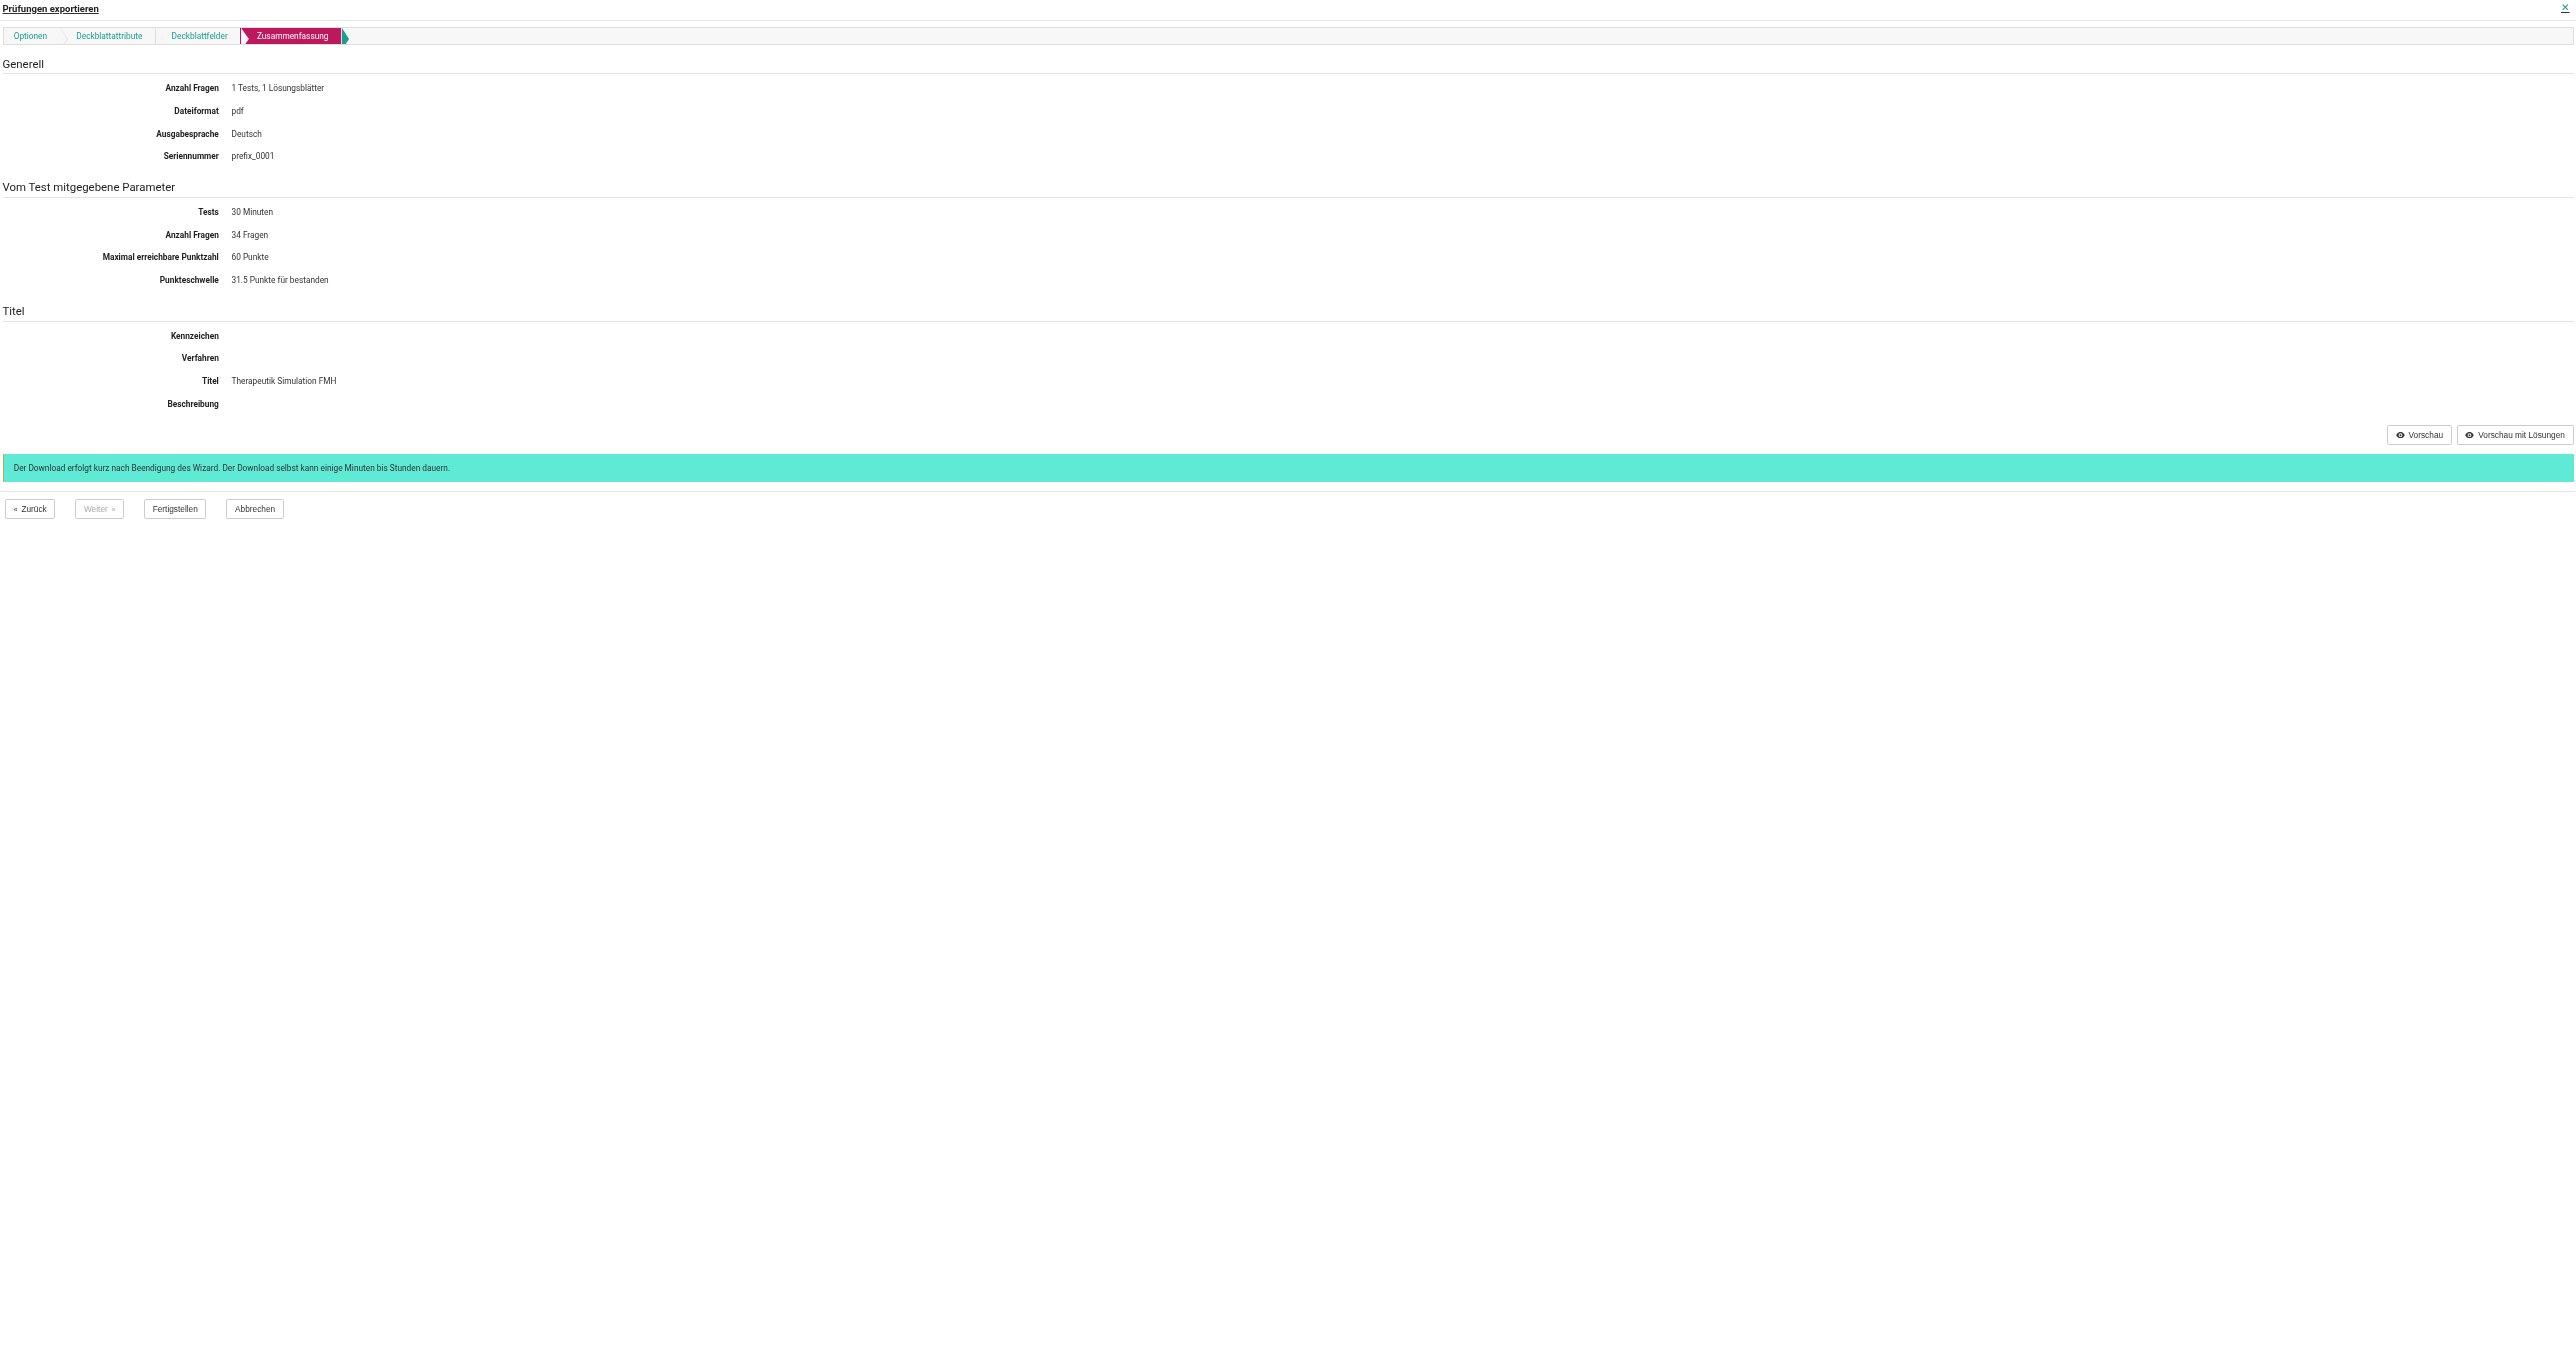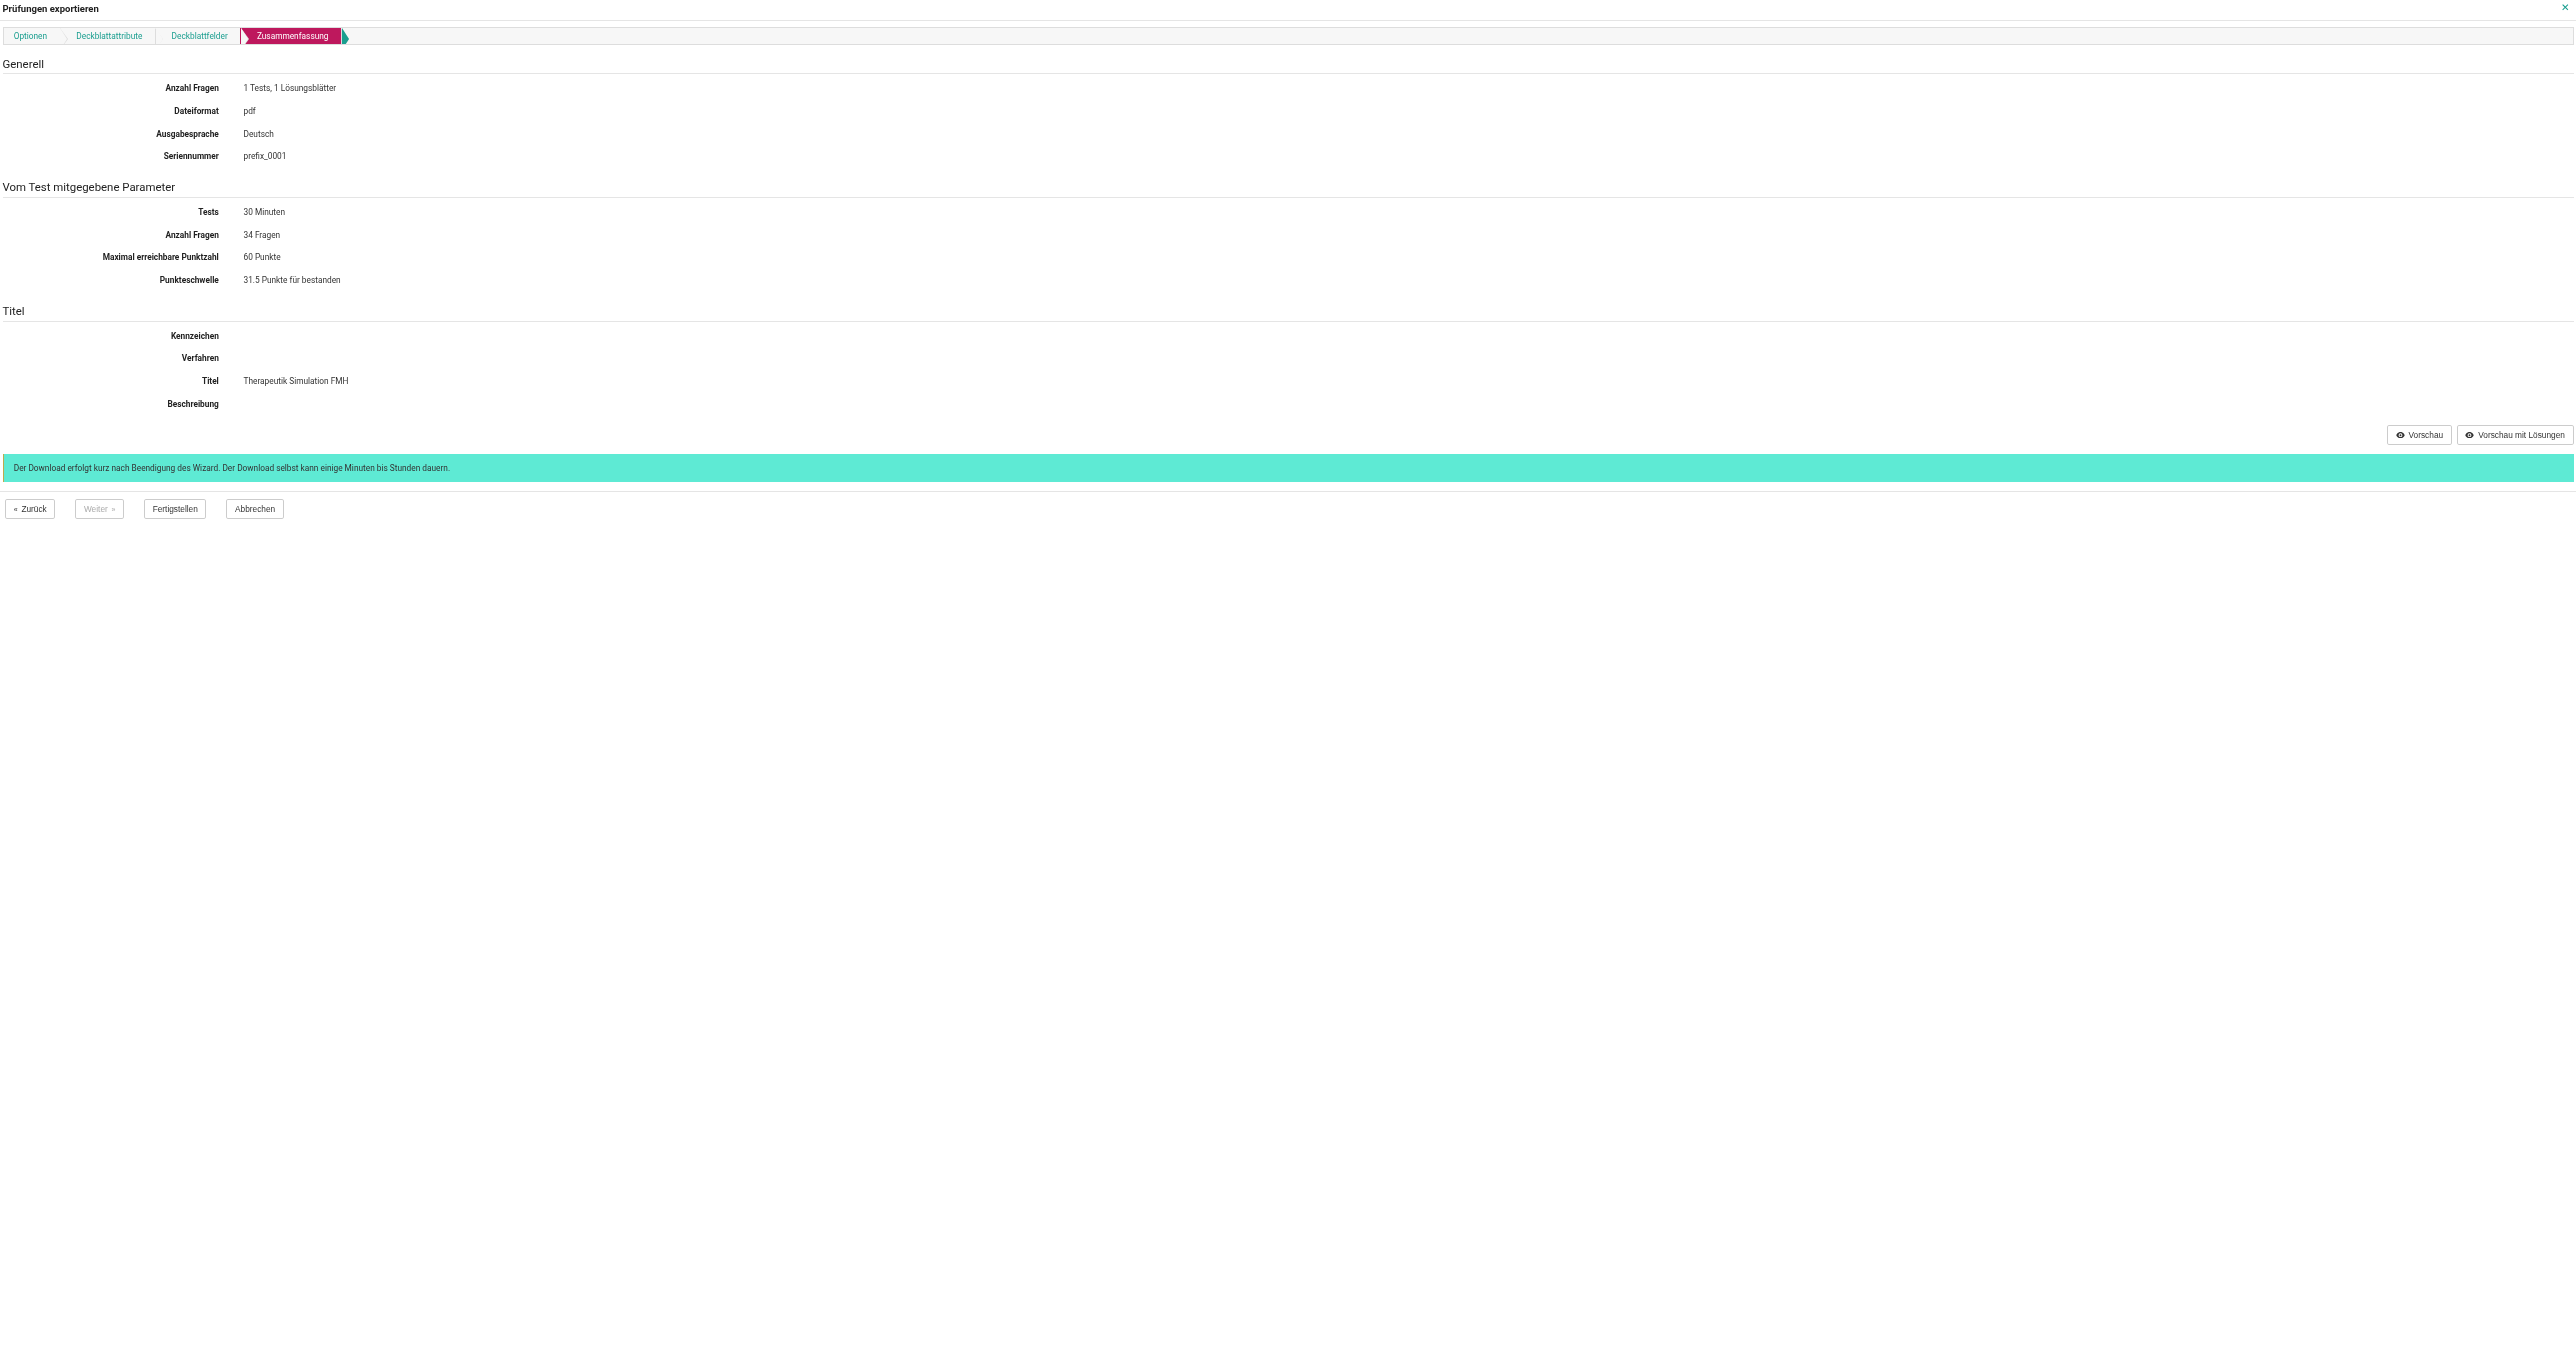--- a/index.html
+++ b/index.html
@@ -8,20 +8,21 @@
     font-size: 8.3px;
     color: #333;
     background: #fff;
   }
   .modal-header {
     padding: 2.5px 6.4px 6.4px 2.5px;
     border-bottom: 0.6px solid #e5e5e5;
     display: flex;
     justify-content: space-between;
     align-items: flex-start;
+    text-decoration: underline;
   }
   .modal-title {
     font-size: 9.5px;
     font-weight: 700;
     color: #222;
   }
   .close-icon {
     color: #1a9e8f;
     font-size: 10.2px;
     cursor: pointer;
@@ -88,21 +89,20 @@
     color: #222;
     padding: 6.4px 0 2.5px 0;
     border-bottom: 0.6px solid #e5e5e5;
     margin-bottom: 9px;
   }
   .form-group {
     display: flex;
     align-items: baseline;
     margin-bottom: 12.7px;
     font-size: 8.3px;
-    gap: 12px;
   }
   .form-label {
     flex: 0 0 229px;
     text-align: right;
     padding-right: 12.7px;
     font-weight: 700;
     color: #222;
   }
   .form-value {
     color: #333;

